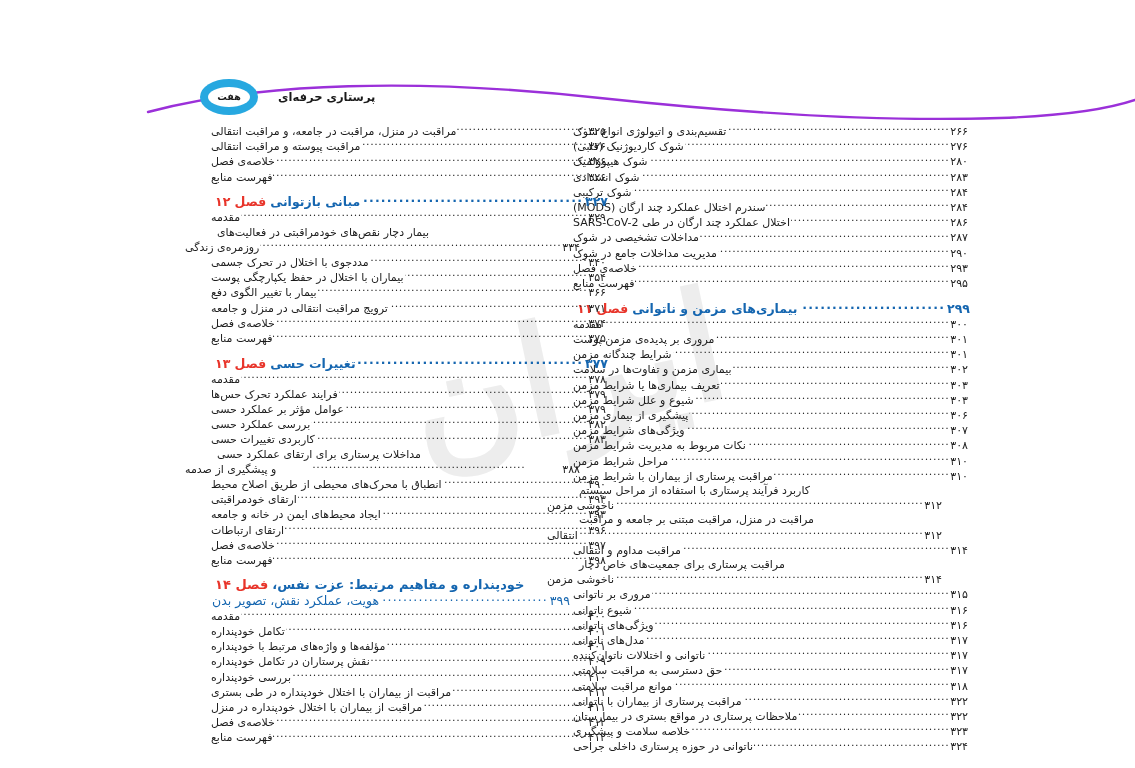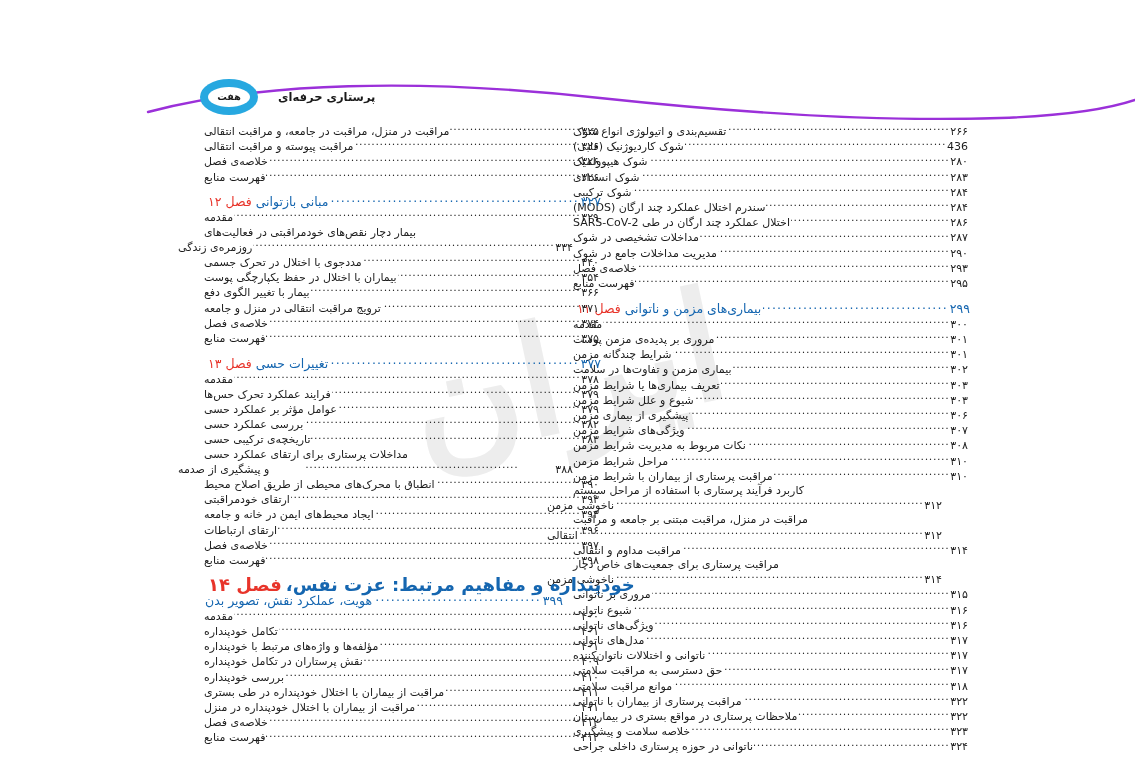--- a/index.html
+++ b/index.html
@@ -97,21 +97,21 @@
     width: 1135px;
     height: 580px;
     z-index: 2;
   }
   .toc-column {
     position: absolute;
     top: 0;
     width: 400px;
   }
   #toc-column-right { right: 165px; }
-  #toc-column-left  { left: 201px; }
+  #toc-column-left  { left: 208px; }
 
   
   .toc-entry {
     display: flex;
     flex-direction: row-reverse;
     align-items: baseline;
     width: 100%;
     line-height: 14.2px;
     font-size: 11px;
     color: #1c1c1c;
@@ -142,33 +142,34 @@
     padding-right: 2px;
     direction: ltr;
     unicode-bidi: isolate;
   }
   
   .toc-entry.cont {
     justify-content: flex-start;
   }
   .toc-entry.cont .e-title {
     padding-right: 26px;
+    margin-left: 6px;
   }
   .toc-entry.nodots {
     justify-content: flex-start;
   }
 
   
   .toc-chapter {
     display: flex;
     flex-direction: row-reverse;
     align-items: baseline;
     width: 100%;
     font-size: 12.5px;
-    font-weight: normal;
+    font-weight: bold;
     white-space: nowrap;
     line-height: 15px;
     margin-top: 9px;
     margin-bottom: 1px;
   }
   .toc-chapter .c-num {
     flex: 0 0 auto;
     color: #e8342a;
     padding-left: 7px;
   }
@@ -197,21 +198,21 @@
     flex: 0 0 auto;
     color: #1566b0;
     direction: ltr;
     unicode-bidi: isolate;
   }
   
   .toc-chapter-wrap { width: 100%; margin-top: 9px; margin-bottom: 1px; }
   .toc-chapter-wrap .line1 {
     display: flex;
     flex-direction: row-reverse;
-    font-size: 18px;
+    font-size: 13px;
     font-weight: bold;
     line-height: 15px;
     white-space: nowrap;
     padding-right: 30px;
   }
   .toc-chapter-wrap .line2 {
     display: flex;
     flex-direction: row-reverse;
     align-items: baseline;
     font-size: 12.5px;
@@ -262,21 +263,21 @@
 <main id="toc-columns">
   <section class="toc-column" id="toc-column-right">
       <div class="toc-entry">
         <span class="e-title">تقسیم‌بندی و اتیولوژی انواع شوک</span>
         <span class="e-dots"></span>
         <span class="e-page">۲۶۶</span>
       </div>
       <div class="toc-entry">
         <span class="e-title">شوک کاردیوژنیک (قلبی)</span>
         <span class="e-dots"></span>
-        <span class="e-page">436</span>
+        <span class="e-page">۲۷۶</span>
       </div>
       <div class="toc-entry">
         <span class="e-title">شوک هیپوولمیک</span>
         <span class="e-dots"></span>
         <span class="e-page">۲۸۰</span>
       </div>
       <div class="toc-entry">
         <span class="e-title">شوک انسدادی</span>
         <span class="e-dots"></span>
         <span class="e-page">۲۸۳</span>
@@ -552,21 +553,21 @@
         <span class="e-title">عوامل مؤثر بر عملکرد حسی</span>
         <span class="e-dots"></span>
         <span class="e-page">۳۷۹</span>
       </div>
       <div class="toc-entry">
         <span class="e-title">بررسی عملکرد حسی</span>
         <span class="e-dots"></span>
         <span class="e-page">۳۸۲</span>
       </div>
       <div class="toc-entry">
-        <span class="e-title">تاریخچه‌ی ترکیبی حسی</span>
+        <span class="e-title">کاربرد‌ی تغییرات حسی</span>
         <span class="e-dots"></span>
         <span class="e-page">۳۸۳</span>
       </div>
       <div class="toc-entry cont nodots">
         <span class="e-title">مداخلات پرستاری برای ارتقای عملکرد حسی</span>
       </div>
       <div class="toc-entry" style="padding-right: 26px; gap: 36px;">
         <span class="e-title">و پیشگیری از صدمه</span>
         <span class="e-dots"></span>
         <span class="e-page">۳۸۸</span>

